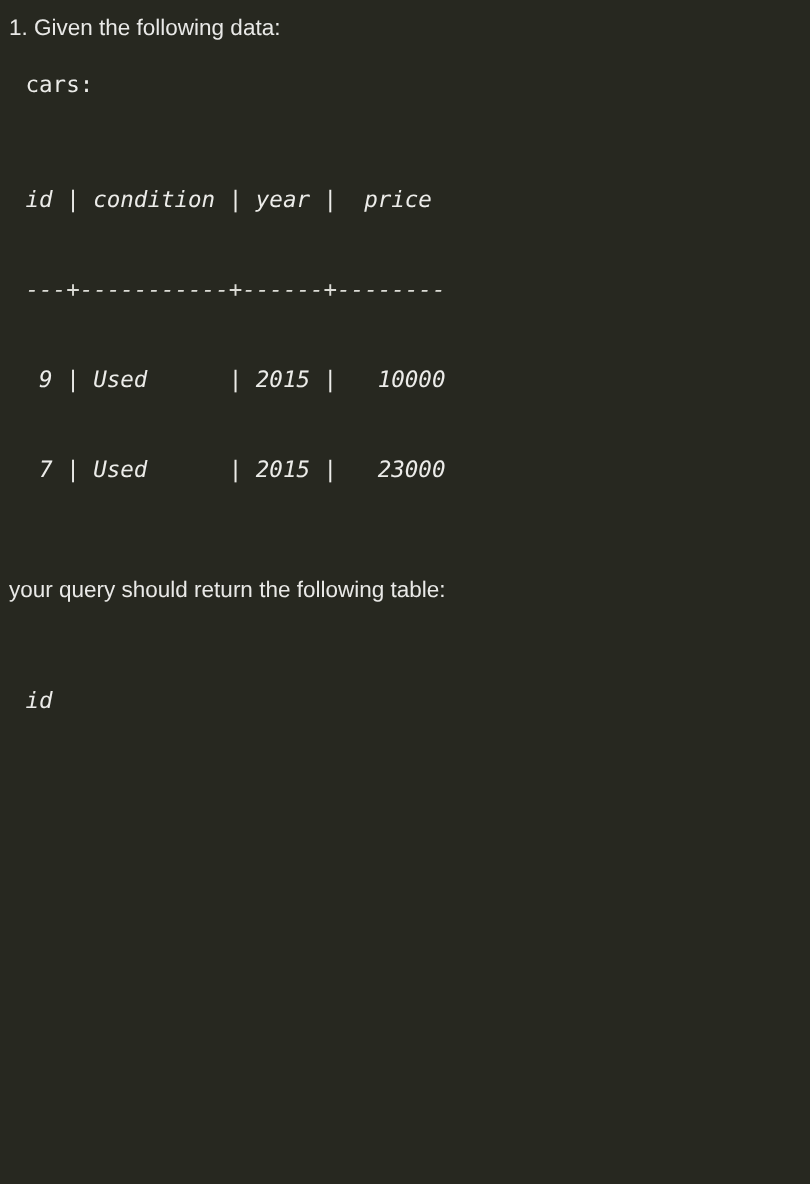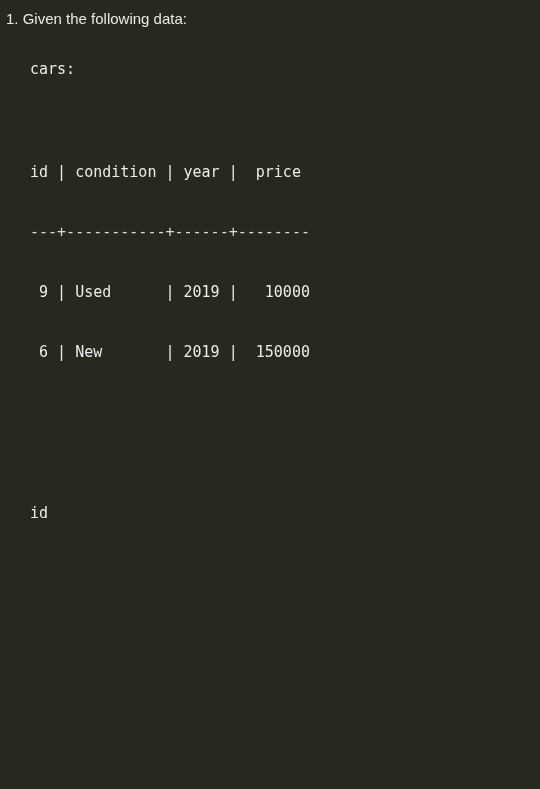--- a/index.html
+++ b/index.html
@@ -36,30 +36,31 @@
   }
   .spacer-sm { height: 15px; }
   .spacer-xs { height: 11px; }
   .spacer-md { height: 18px; }
   .mono-block {
     font-family: "DejaVu Sans Mono", "Liberation Mono", monospace;
     font-size: 15px;
     line-height: 20px;
     color: #ecece9;
     padding-left: 14px;
-    margin: 16px;
+    margin: 3px;
     white-space: pre;
     letter-spacing: 0px;
   }
   .mono-line {
     font-family: "DejaVu Sans Mono", "Liberation Mono", monospace;
     font-size: 15px;
     line-height: 20px;
     white-space: pre;
     margin: 0;
+    font-style: italic;
   }
   .sep-line {
     color: #dcdcd6;
   }
 </style>
 </head>
 <body>
 
 <div class="page">
 
@@ -69,26 +70,27 @@
 
     <div class="spacer-sm"></div>
 
     <div class="mono-block">cars:</div>
 
     <div class="spacer-xs"></div>
 
     <div class="mono-block">
       <div class="mono-line">id | condition | year |  price</div>
       <div class="mono-line sep-line">---+-----------+------+--------</div>
-      <div class="mono-line"> 9 | Used      | 2019 |   10000</div>
-      <div class="mono-line"> 6 | New       | 2019 |  150000</div>
+      <div class="mono-line"> 9 | Used      | 2015 |   10000</div>
+      <div class="mono-line"> 7 | Used      | 2015 |   23000</div>
     </div>
 
     <div class="spacer-md"></div>
 
+    <p class="prose">your query should return the following table:</p>
 
     <div class="spacer-xs"></div>
 
     <div class="mono-block">
       <div class="mono-line">id</div>
       
       
       
       
     </div>

